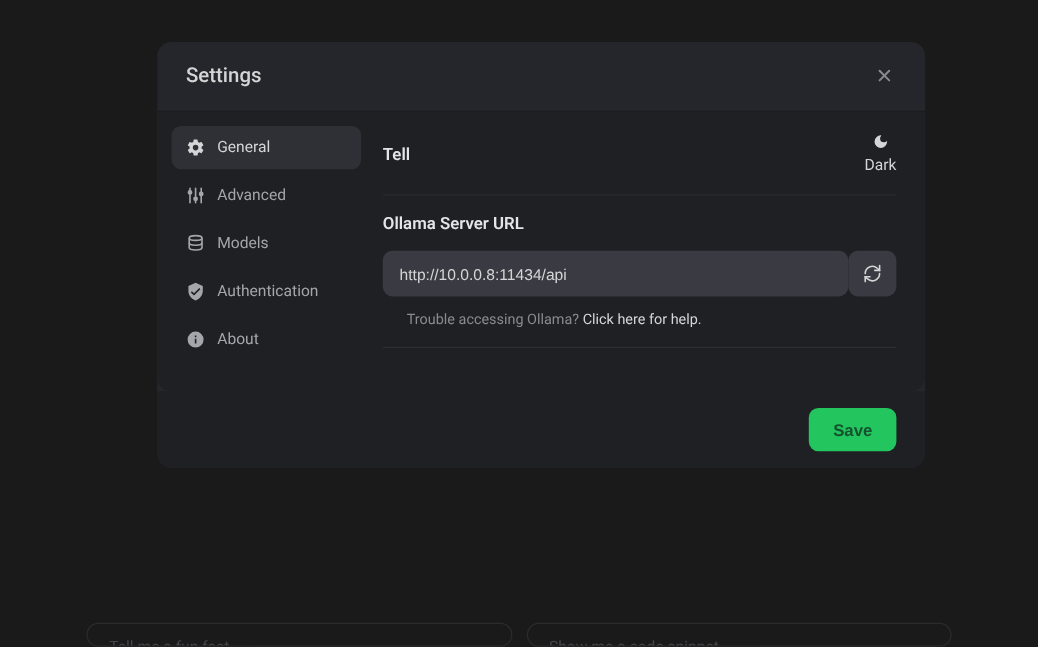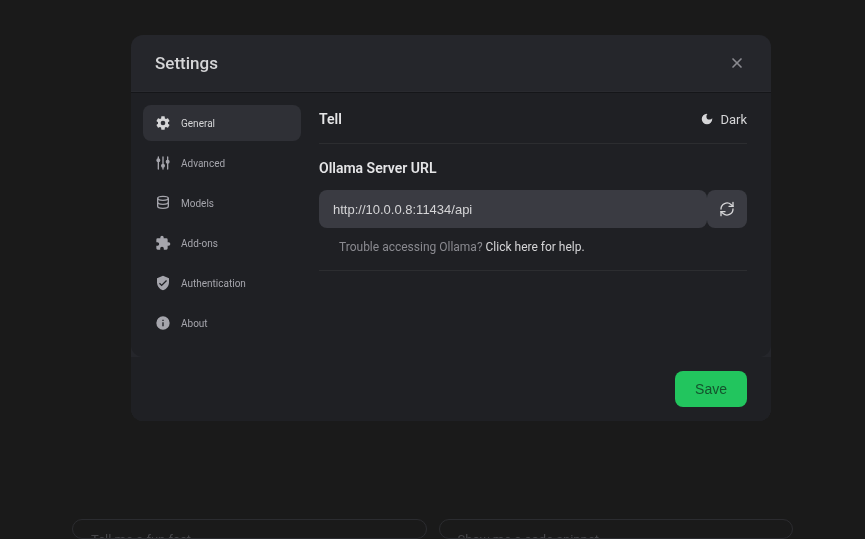--- a/index.html
+++ b/index.html
@@ -57,21 +57,21 @@
     .sidebar {
       width: 176px;
       padding: 12px 6px 12px 12px;
     }
     .sidebar-item {
       display: flex;
       align-items: center;
       gap: 10px;
       padding: 10px 12px;
       border-radius: 8px;
-      font-size: 10px;
+      font-size: 13px;
       color: #a5a5ac;
       cursor: pointer;
       margin-bottom: 4px;
     }
     .sidebar-item.active {
       background: #2f3036;
       color: #d5d5d7;
     }
     .sidebar-item .icon {
       width: 16px;
@@ -108,20 +108,21 @@
       font-weight: 600;
       color: #e5e5e7;
     }
     .theme-value {
       display: flex;
       align-items: center;
       gap: 6px;
       font-size: 13px;
       color: #d5d5d7;
       cursor: pointer;
+      flex-direction: column;
     }
     .url-row {
       display: flex;
       gap: 0;
       margin-top: 14px;
     }
     .url-input {
       flex: 1;
       background: #3a3b42;
       border: none;
@@ -170,21 +171,21 @@
       justify-content: flex-end;
       padding: 14px 24px 14px 24px;
       background: #1f2024;
       border-bottom-left-radius: 12px;
       border-bottom-right-radius: 12px;
     }
     .save-btn {
       background: #22c55e;
       color: #14532d;
       font-size: 14px;
-      font-weight: 400;
+      font-weight: 700;
       padding: 10px 20px;
       border-radius: 8px;
       border: none;
       cursor: pointer;
     }
     .bg-chips {
       position: absolute;
       bottom: 0;
       left: 0;
       right: 0;
@@ -258,28 +259,20 @@
         <span class="icon">
           <svg width="16" height="16" viewBox="0 0 24 24" fill="none" stroke="currentColor" stroke-width="2">
               <ellipse cx="12" cy="5" rx="8" ry="3"></ellipse>
               <path d="M4 5v6c0 1.66 3.58 3 8 3s8-1.34 8-3V5"></path>
               <path d="M4 11v6c0 1.66 3.58 3 8 3s8-1.34 8-3v-6"></path>
             </svg>
         </span>
         <span>Models</span>
       </div>
 
-      <div class="sidebar-item">
-        <span class="icon">
-          <svg width="16" height="16" viewBox="0 0 24 24" fill="currentColor">
-              <path d="M20.5 11H19V7a2 2 0 0 0-2-2h-4V3.5A2.5 2.5 0 0 0 10.5 1 2.5 2.5 0 0 0 8 3.5V5H4a2 2 0 0 0-2 2v3.8h1.5c1.5 0 2.7 1.2 2.7 2.7S5 16.2 3.5 16.2H2V20a2 2 0 0 0 2 2h3.8v-1.5c0-1.5 1.2-2.7 2.7-2.7s2.7 1.2 2.7 2.7V22H17a2 2 0 0 0 2-2v-4h1.5a2.5 2.5 0 0 0 2.5-2.5 2.5 2.5 0 0 0-2.5-2.5Z"></path>
-            </svg>
-        </span>
-        <span>Add-ons</span>
-      </div>
 
       <div class="sidebar-item">
         <span class="icon">
           <svg width="16" height="16" viewBox="0 0 24 24" fill="currentColor">
               <path d="M12 1 3 5v6c0 5.55 3.84 10.74 9 12 5.16-1.26 9-6.45 9-12V5l-9-4m-2 16-4-4 1.41-1.41L10 14.17l6.59-6.59L18 9l-8 8Z"></path>
             </svg>
         </span>
         <span>Authentication</span>
       </div>
 

